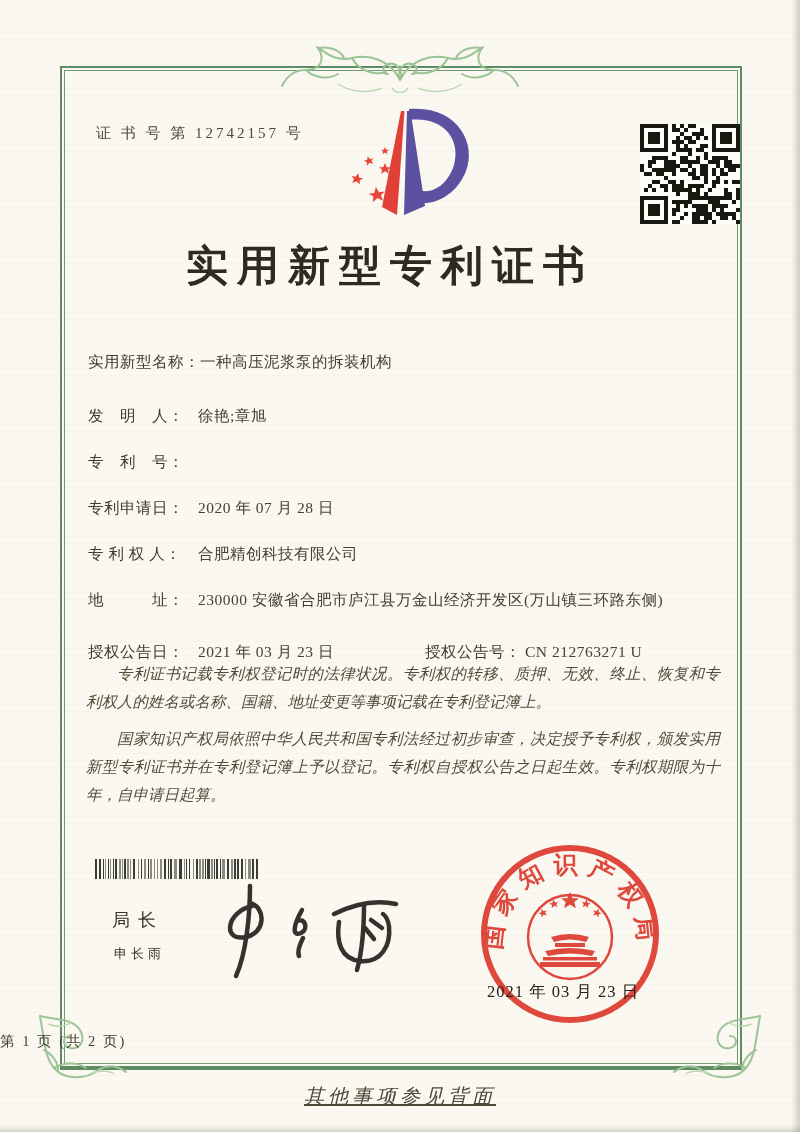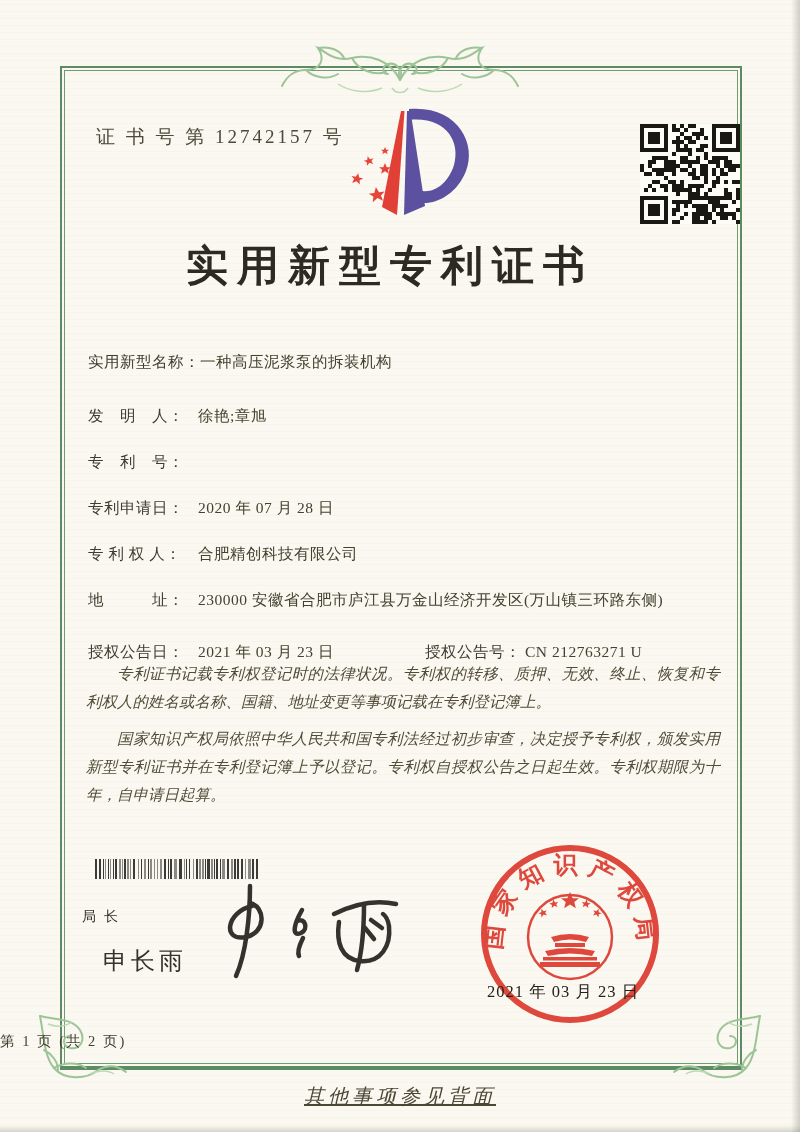--- a/index.html
+++ b/index.html
@@ -12,21 +12,21 @@
   }
   .edge-right{position:absolute;top:0;right:0;width:9px;height:100%;
     background:linear-gradient(to right, rgba(0,0,0,0), rgba(110,110,102,.30));}
   .edge-bottom{position:absolute;left:0;bottom:0;width:100%;height:7px;
     background:linear-gradient(to bottom, rgba(0,0,0,0), rgba(110,110,102,.25));}
 
   .frame{position:absolute;left:60px;top:66px;width:678px;height:998px;
     border:2px solid #5d8b62;border-bottom-width:4px;}
   .frame-inner{position:absolute;inset:2px;border:1px solid #6f9a73;}
 
-  .cert-no{position:absolute;left:96px;top:124px;font-size:19px;letter-spacing:3px;color:#4c483a;}
+  .cert-no{position:absolute;left:96px;top:124px;font-size:15px;letter-spacing:3px;color:#4c483a;}
 
   .logo{position:absolute;left:335px;top:103px;width:148px;height:138px;}
   .qr{position:absolute;left:640px;top:124px;width:100px;height:100px;background:#fdfdf8;}
 
   .title{position:absolute;left:60px;top:238px;width:660px;text-align:center;
     font-size:42px;font-weight:700;letter-spacing:9px;color:#2c2a22;}
 
   .rows{position:absolute;left:88px;top:0;width:632px;font-size:15.5px;}
   .row{position:absolute;display:flex;width:632px;line-height:25px;letter-spacing:.5px;margin-top:9px;}
   .row .lab{flex:0 0 110px;white-space:pre;color:#3f3c2f;}
@@ -37,22 +37,22 @@
   .pair1{display:flex;flex:0 0 337px;}
   .pair2{display:flex;flex:1;}
   .pair2 .lab{flex:0 0 100px;font-family:Liberation Serif, serif;}
 
   .paras{position:absolute;left:86px;top:660px;width:634px;font-size:15.5px;
     line-height:1.83;text-align:justify;color:#514b38;font-style:italic;}
   .paras p{margin:0 0 8px 0;text-indent:2em;}
 
   .barcode{position:absolute;left:95px;top:859px;width:168px;height:20px;}
 
-  .sig-title{position:absolute;left:82px;top:908px;font-size:14px;letter-spacing:8px;color:#353328;}
-  .sig-name{position:absolute;left:103px;top:945px;font-size:24px;letter-spacing:4px;color:#353328;}
+  .sig-title{position:absolute;left:112px;top:908px;font-size:18px;letter-spacing:8px;color:#353328;}
+  .sig-name{position:absolute;left:114px;top:945px;font-size:13px;letter-spacing:4px;color:#353328;}
   .sig-script{position:absolute;left:208px;top:876px;width:205px;height:108px;}
 
   .seal{position:absolute;left:477px;top:841px;width:186px;height:186px;opacity:.92;}
   .seal-date{position:absolute;left:487px;top:981px;width:160px;font-size:16.5px;
     letter-spacing:1px;color:#23211a;z-index:5;}
 
   .page-num{position:absolute;left:0;top:1032px;width:100%;text-align:left;
     font-size:14.5px;letter-spacing:2px;color:#413e30;}
   .back-note{position:absolute;left:0;top:1083px;width:100%;text-align:center;
     font-size:20px;letter-spacing:4px;color:#4c4635;font-style:italic;text-decoration:underline;}

